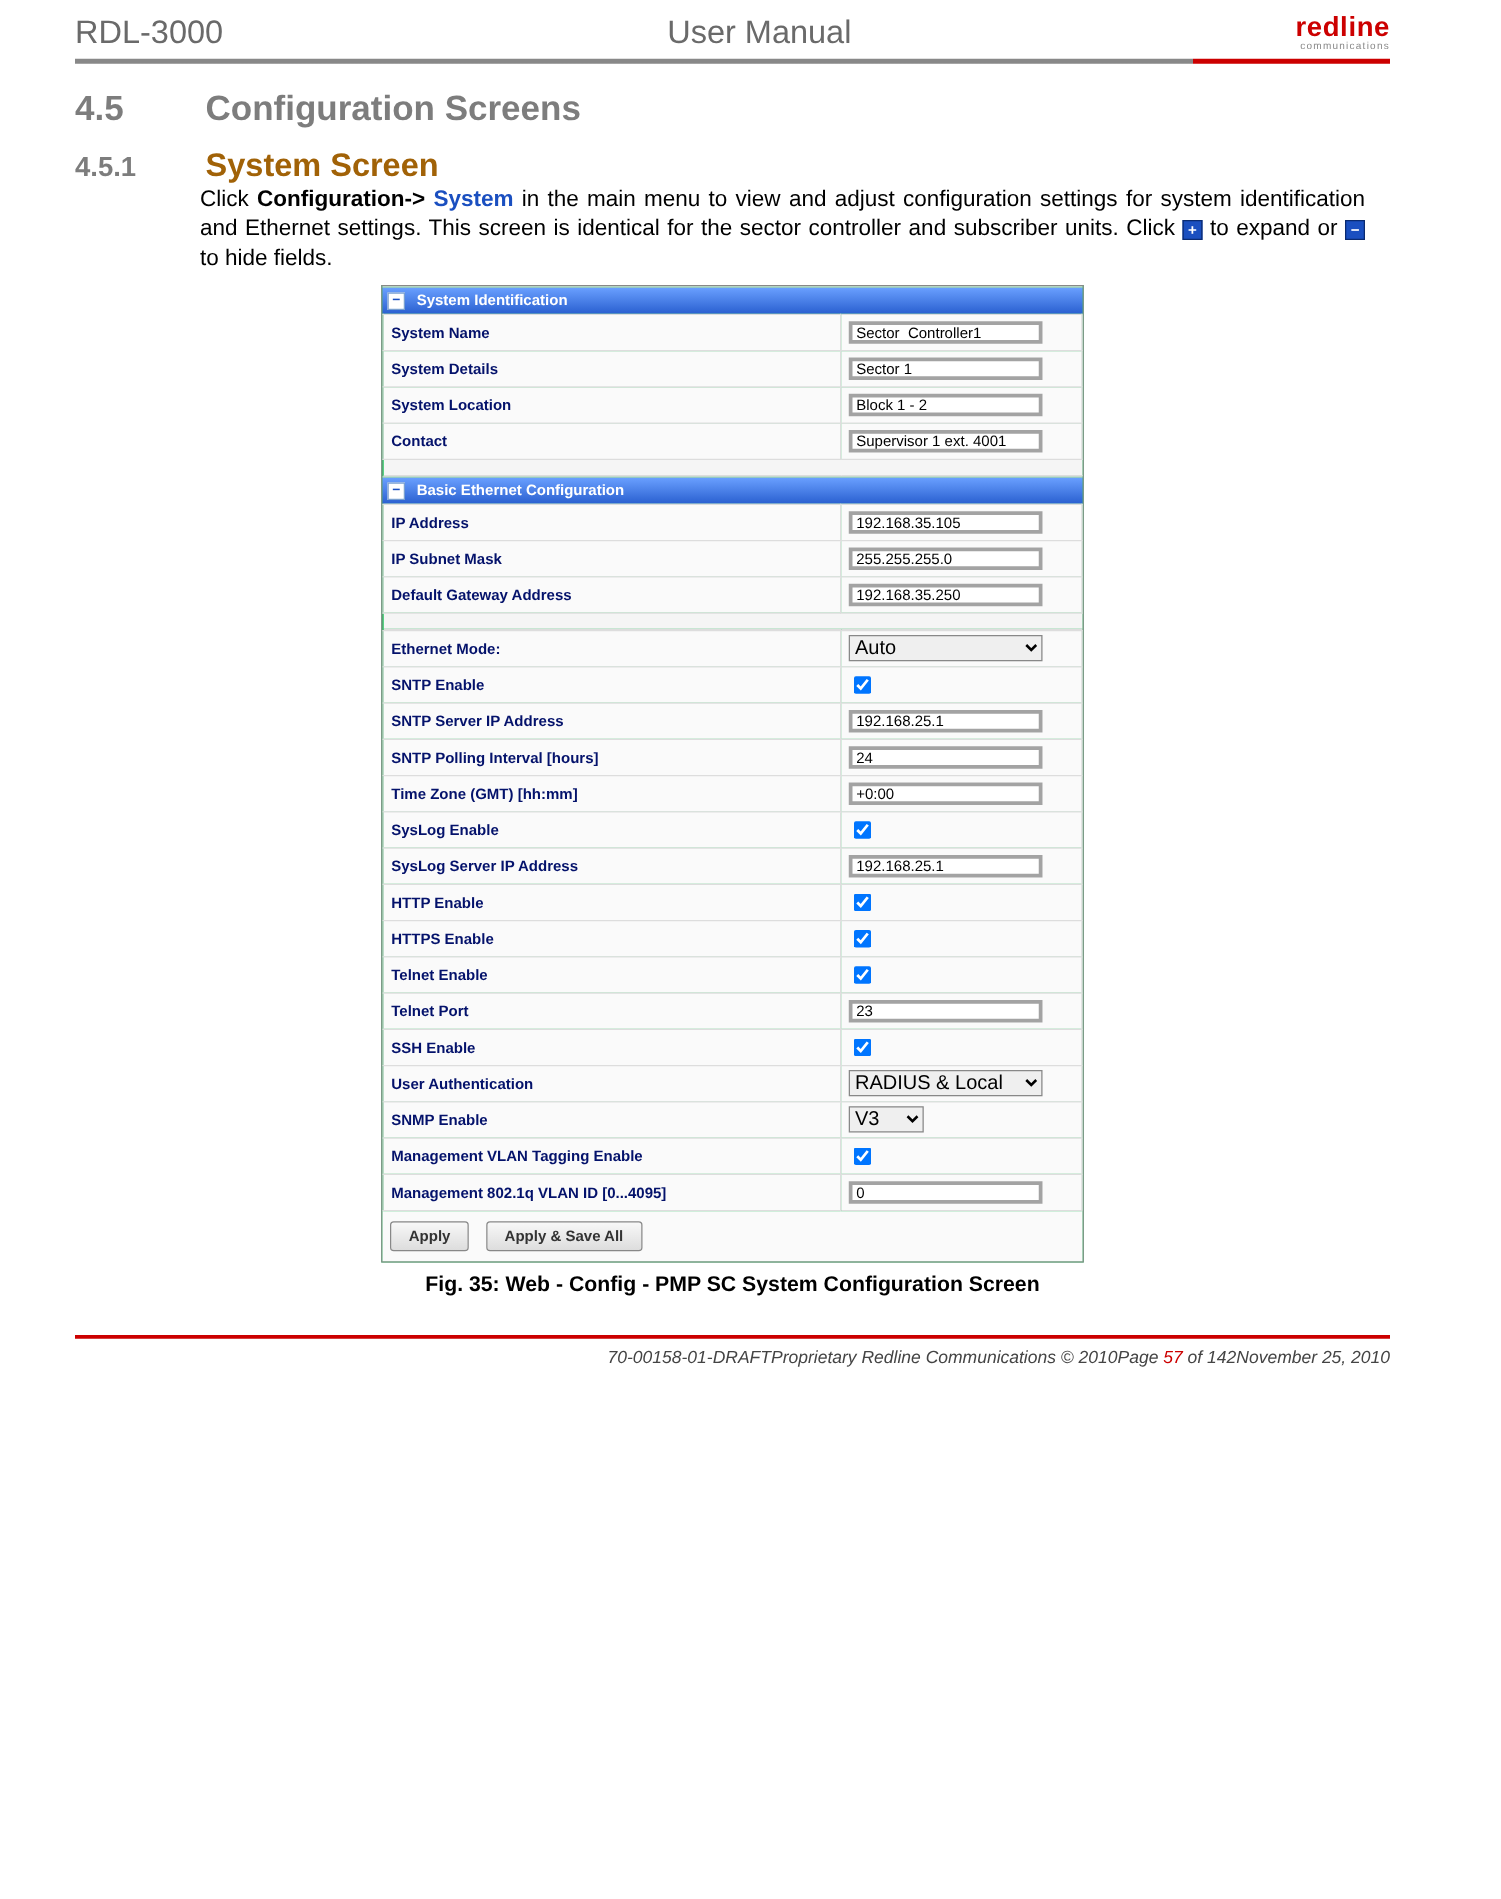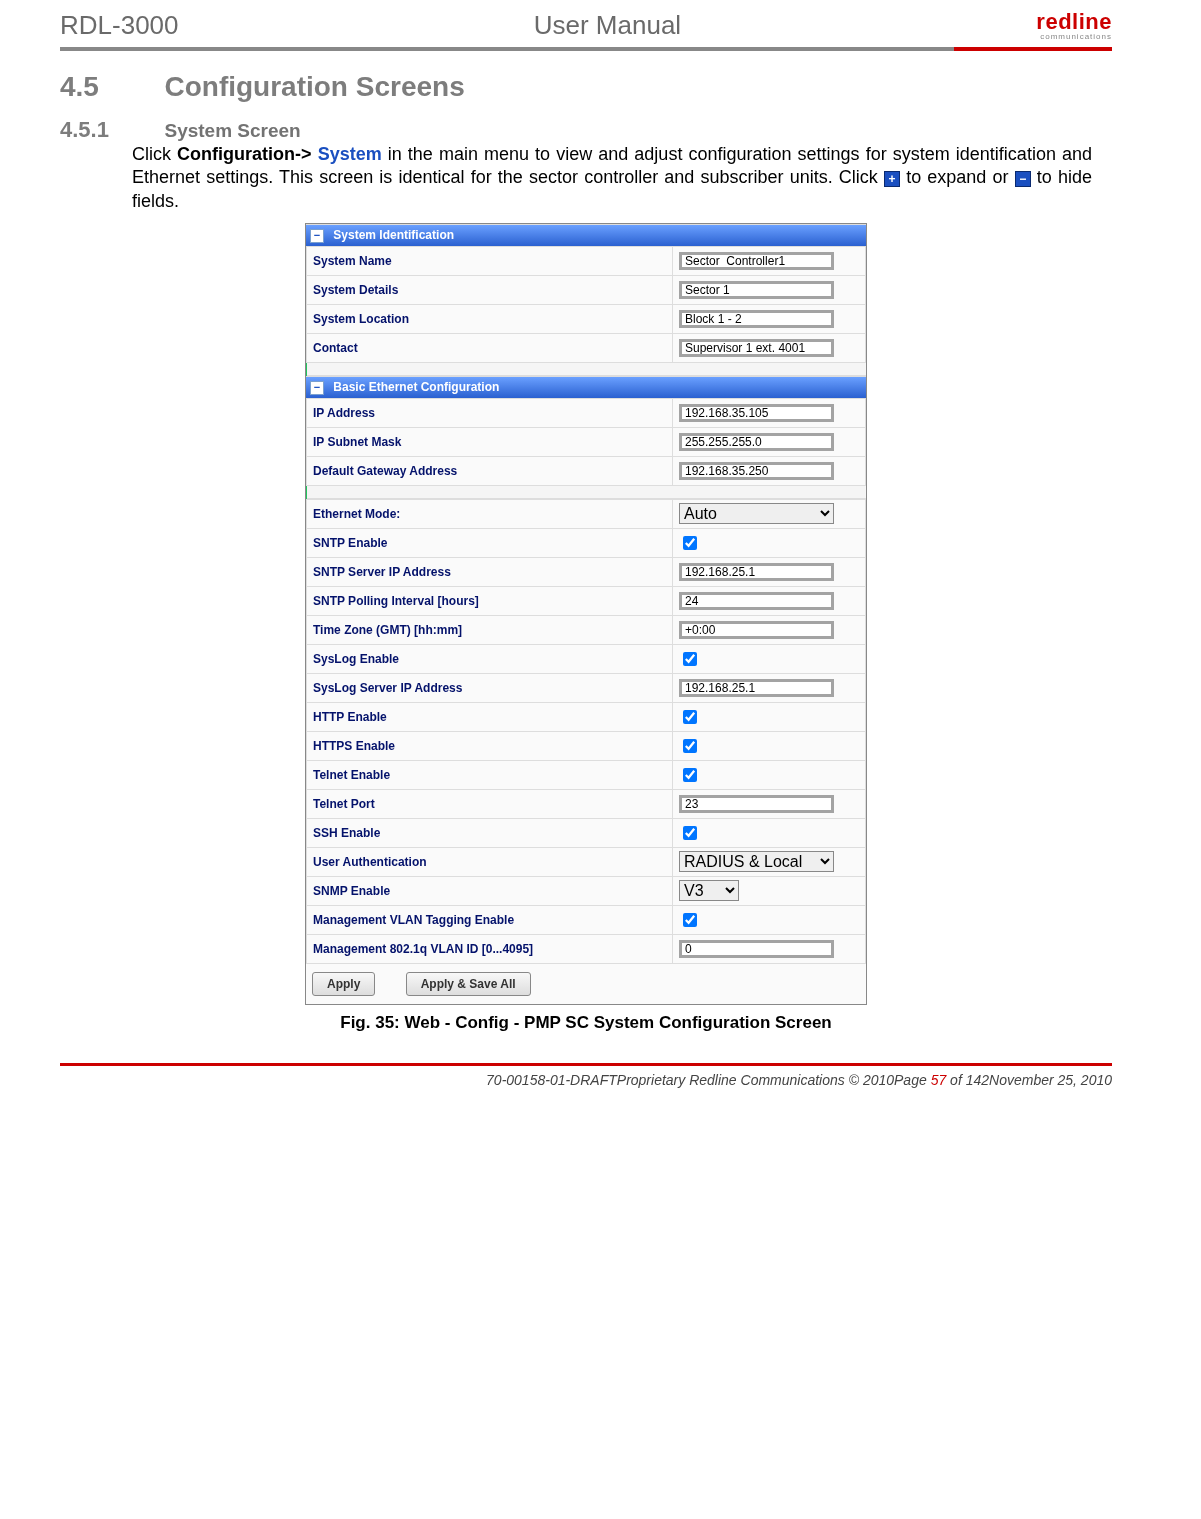--- a/index.html
+++ b/index.html
@@ -66,27 +66,27 @@
     color: #7d7d7d;
   }
   .subsection-num {
     font-size: 22px;
     font-weight: bold;
     color: #7d7d7d;
     display: inline-block;
     width: 100px;
   }
   .subsection-title {
-    font-size: 19px;
-    font-weight: bold;
-    color: #737373;
+    font-size: 26px;
+    font-weight: bold;
+    color: #a16207;
     text-align: right;
   }
   .body-text {
-    margin-left: 72px;
+    margin-left: 100px;
     margin-right: 20px;
     font-size: 18px;
     line-height: 1.3;
     text-align: justify;
   }
   .body-text .bold { font-weight: bold; }
   .body-text .link { color: #1a4fc0; font-weight: bold; }
   .symbol {
     display: inline-block;
     width: 14px;
@@ -180,21 +180,21 @@
   }
   .btn {
     display: inline-block;
     padding: 4px 14px;
     background: linear-gradient(#f8f8f8, #ddd);
     border: 1px solid #888;
     border-radius: 3px;
     color: #333;
     font-weight: bold;
     font-size: 12px;
-    margin-right: 27px;
+    margin-right: 10px;
   }
   .caption {
     text-align: center;
     font-weight: bold;
     font-size: 17px;
     margin-top: 8px;
   }
   .footer {
     display: flex;
     justify-content: flex-end;

